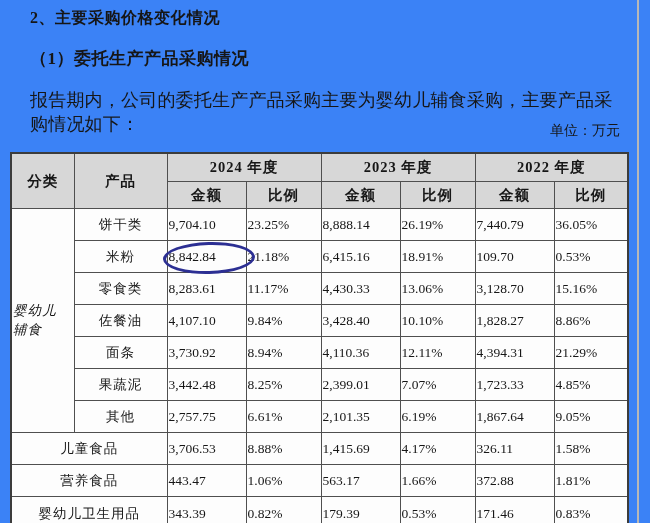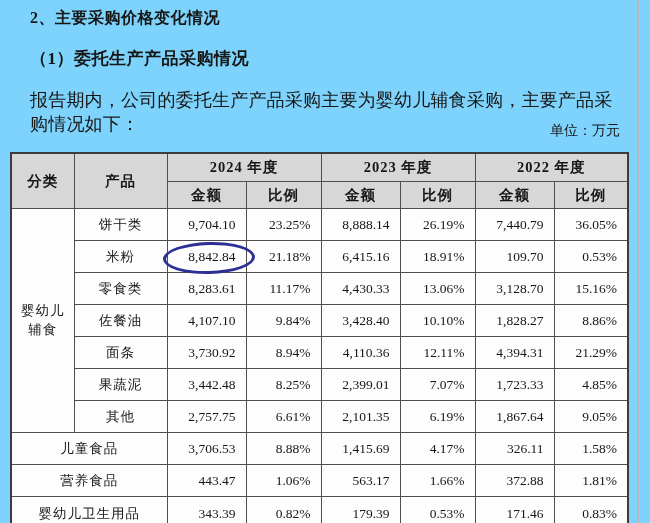--- a/index.html
+++ b/index.html
@@ -1,18 +1,18 @@
 <!DOCTYPE html>
 <html><head>
 <meta charset="utf-8">
 <style>
   html,body { margin:0; padding:0; background:#ffffff; }
   .stage {
     position:relative; width:650px; height:523px;
-    background:#7dd3fc; overflow:hidden;
+    background:#3b82f6; overflow:hidden;
     font-family:"Liberation Serif","DejaVu Serif",serif;
     color:#161616;
   }
   .h1 { position:absolute; left:30px; top:8px;  font-size:16px;   font-weight:bold; letter-spacing:0.5px; }
   .h2 { position:absolute; left:30px; top:47px; font-size:17px; font-weight:bold; letter-spacing:0.5px; }
   .para { position:absolute; left:30px; top:88px; width:600px; font-size:18px; letter-spacing:0.2px; }
   .unit { position:absolute; left:10px; top:122px; width:610px; text-align:right; font-size:14px; }
 
   table.data-table {
     position:absolute; left:10px; top:152px; width:617px;
@@ -21,24 +21,24 @@
   }
   .data-table th, .data-table td { border:1px solid #4f4f4f; overflow:visible; }
   .data-table th {
     background:#d7d7d7; font-size:14.5px; font-weight:bold;
     text-align:center; letter-spacing:1px;
   }
   tr.hr1 th { height:25px; }
   tr.hr2 th { height:24px; }
   .data-table td { font-size:13.5px; height:29px; background:#fdfdfd; }
   tr.last td { height:32px; }
-  td.cat    { text-align:center; white-space:pre-line; line-height:1.4; letter-spacing:1px; }
+  td.cat    { white-space:pre-line; line-height:1.4; letter-spacing:1px;font-style:italic; }
   td.prod   { text-align:center; letter-spacing:1px; }
   td.merged { text-align:center; letter-spacing:1px; }
-  td.num    { text-align:right; padding-right:10px; }
+  td.num    { text-align:left; padding-right:10px; }
   td.circled { position:relative; }
   .ellipse {
     position:absolute; left:-5px; top:1px; width:86px; height:26px;
     border:3px solid #2c2f93; border-radius:50%;
     transform:rotate(-1.5deg);
   }
   .page-line { position:absolute; left:637px; top:0; width:2px; height:523px; background:#b8b8b8; }
 </style>
 </head>
 <body>

